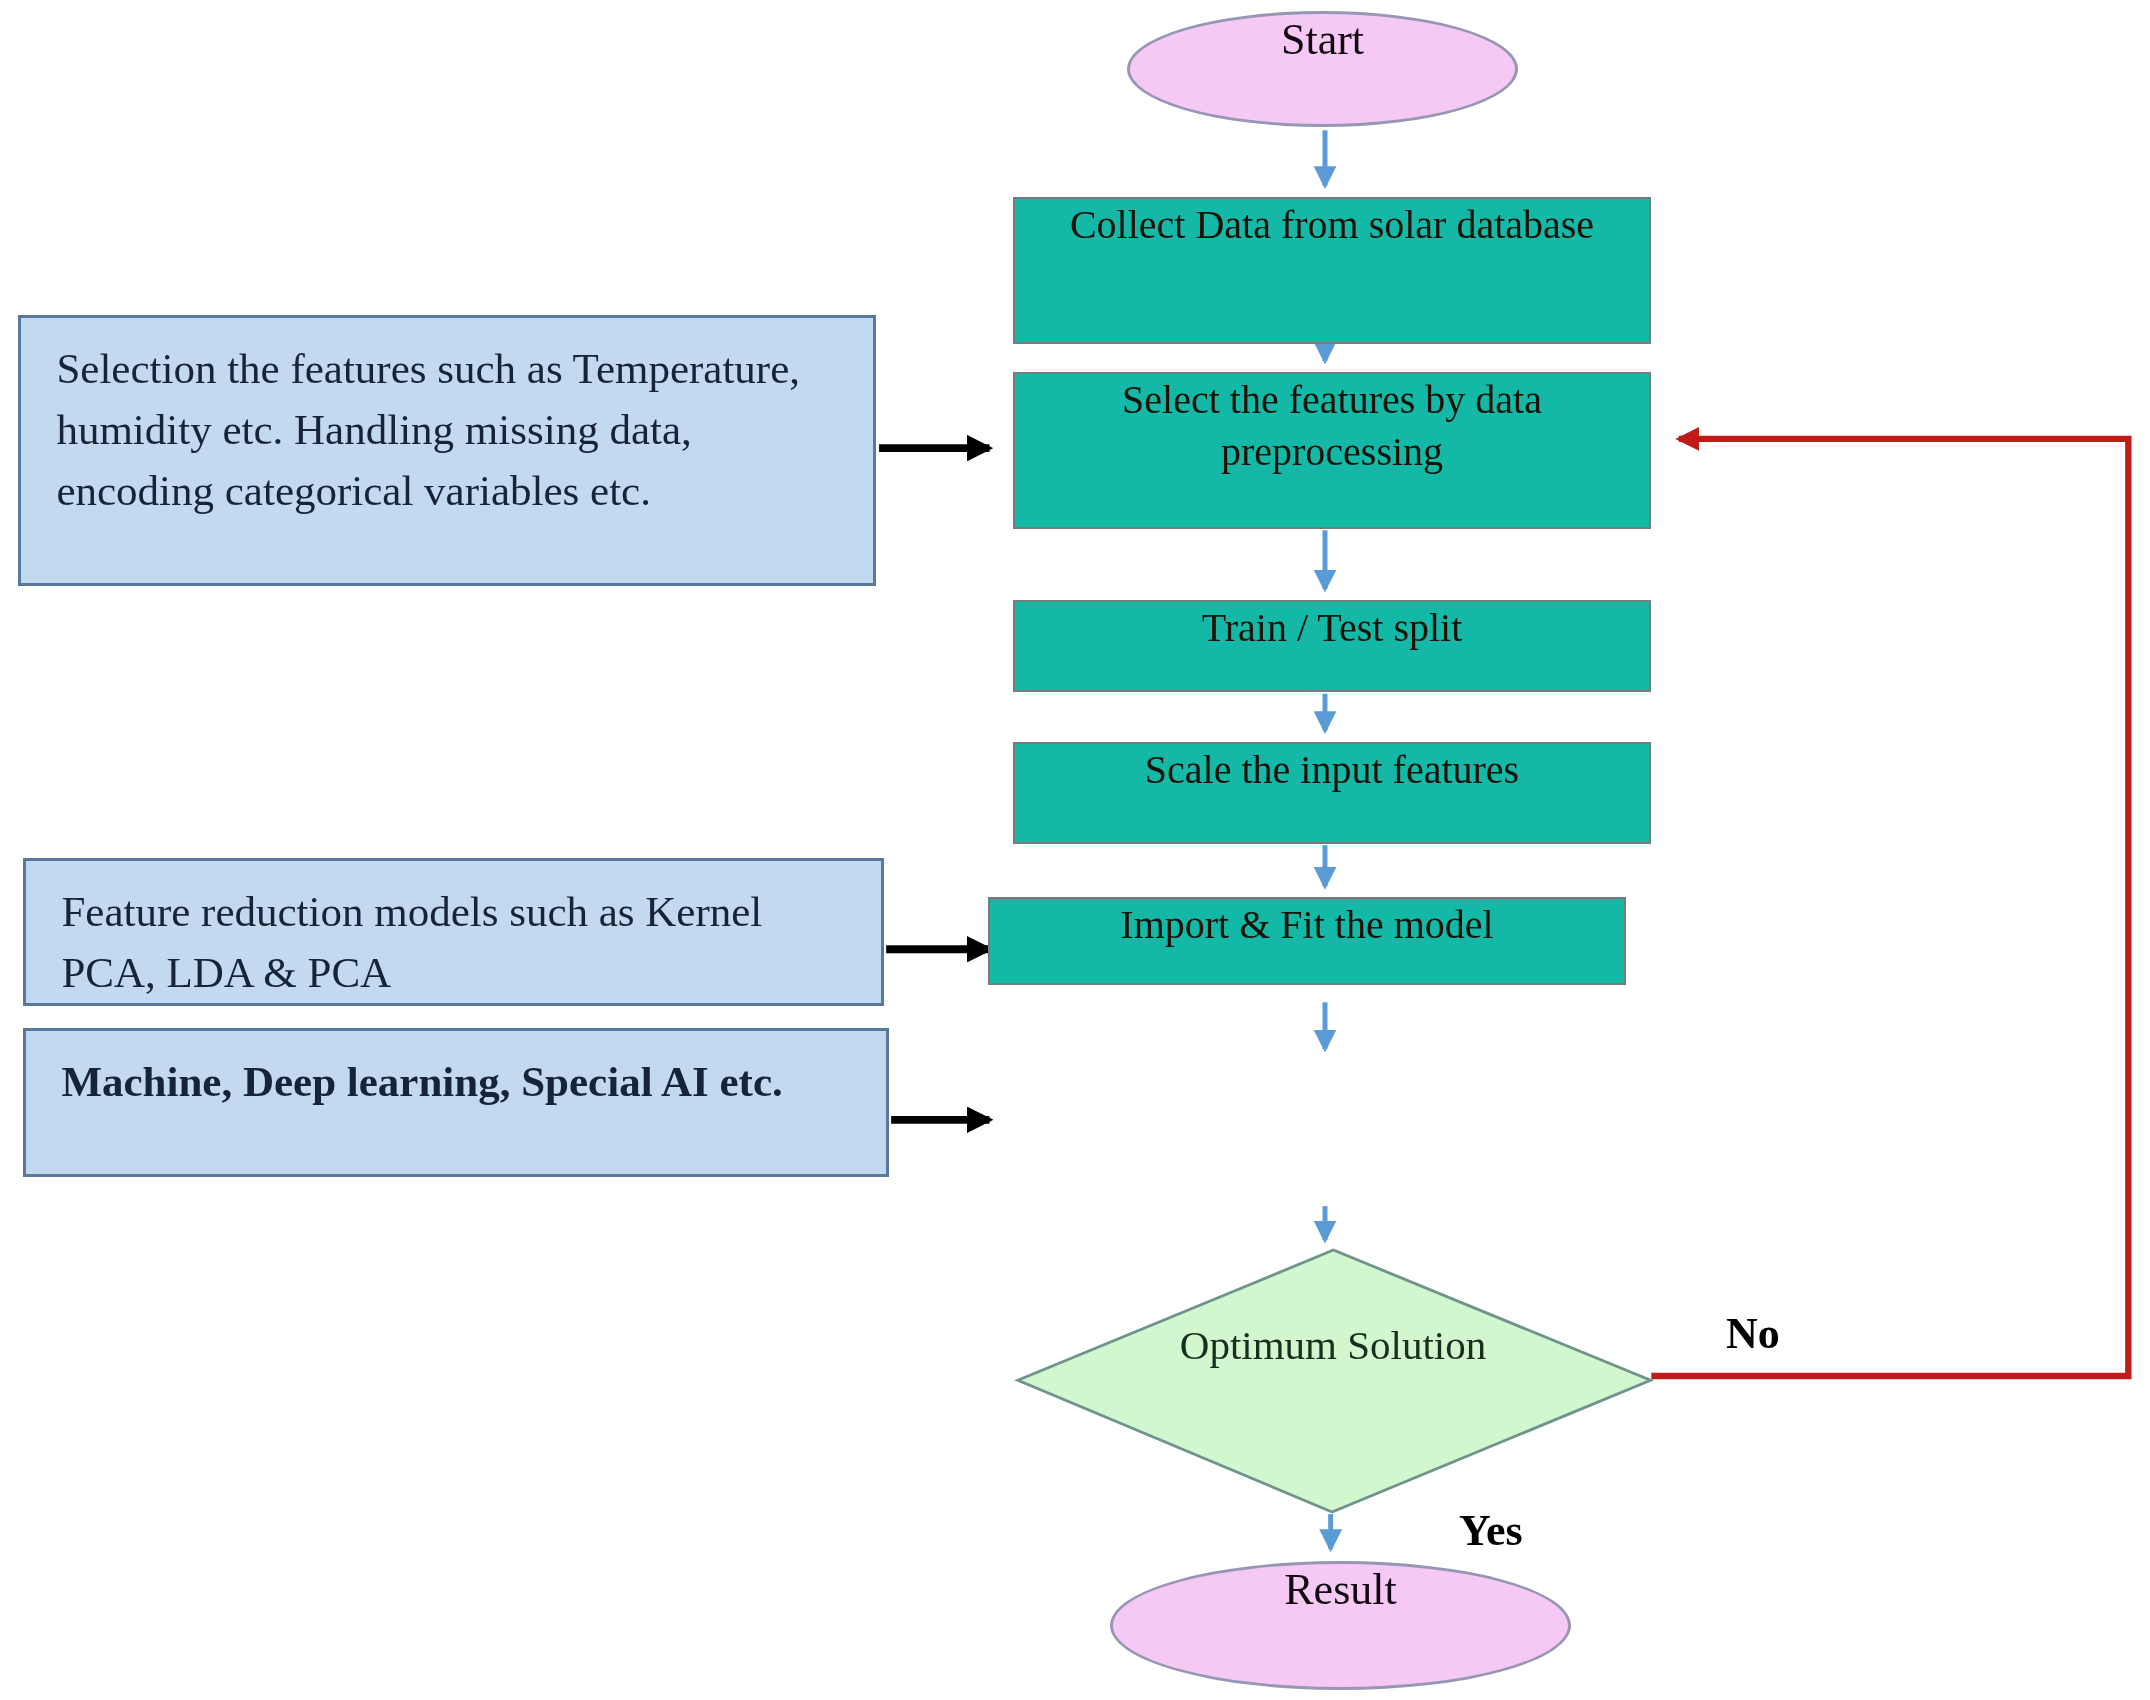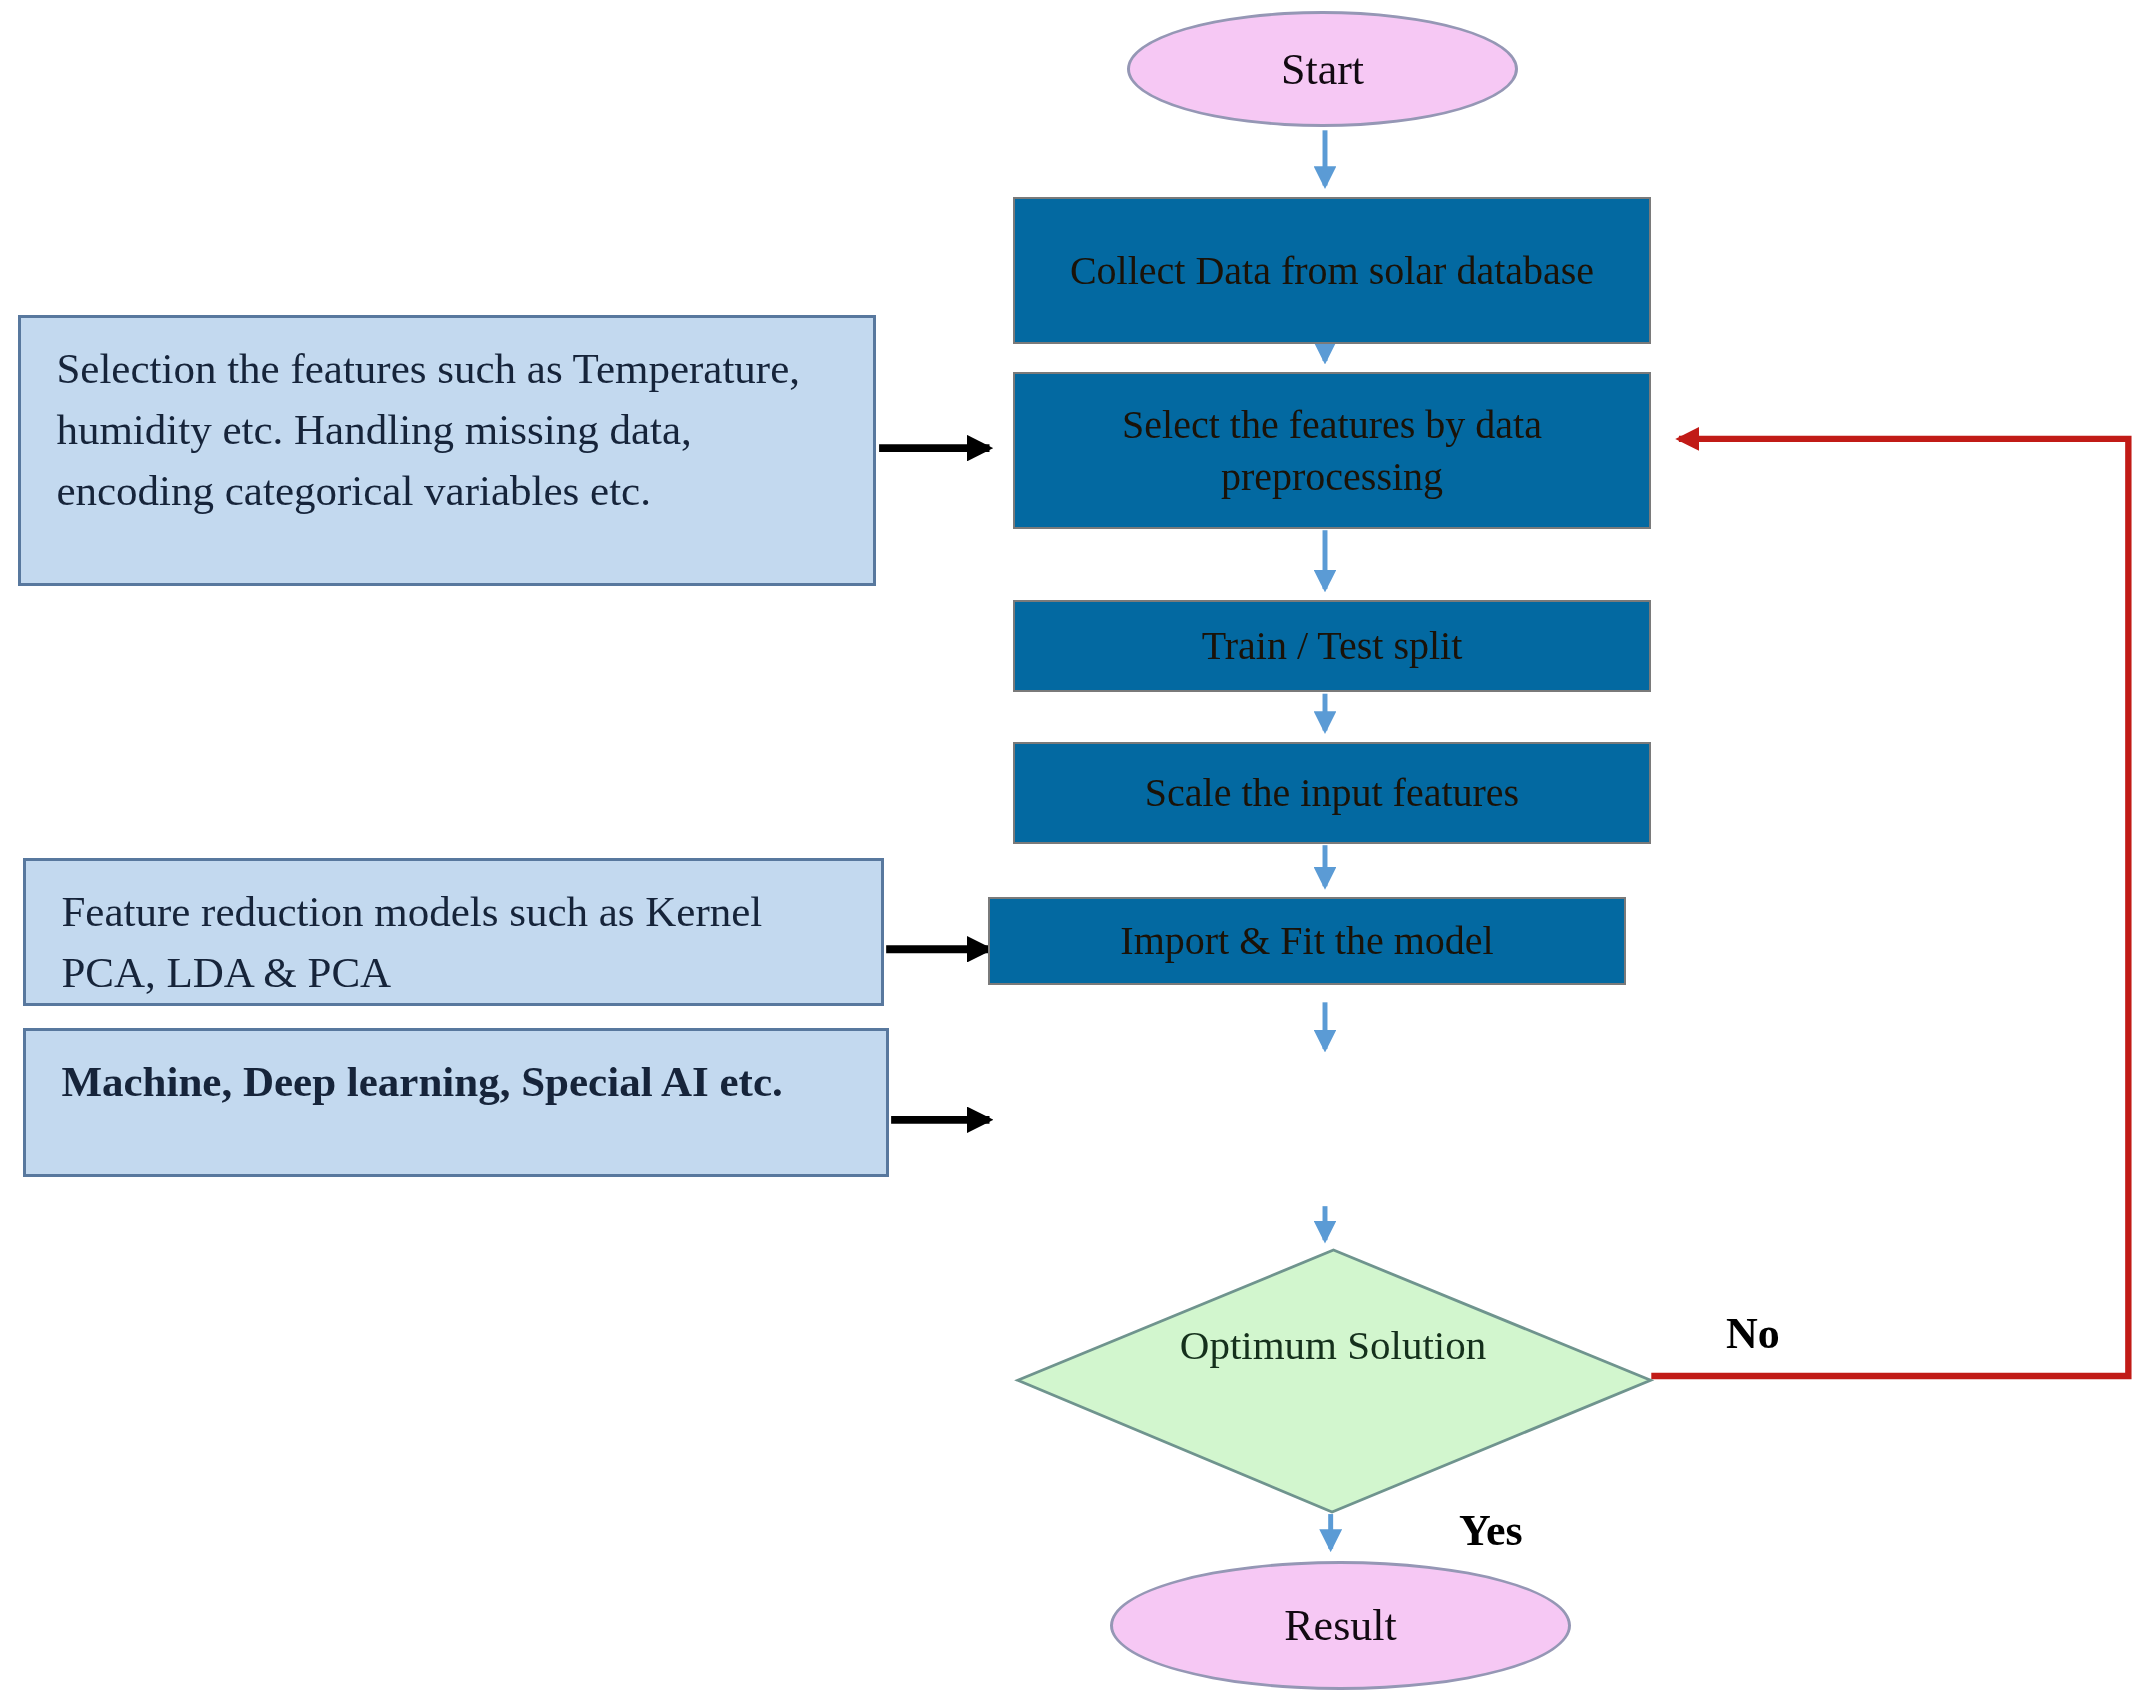--- a/index.html
+++ b/index.html
@@ -19,27 +19,27 @@
     position: absolute;
     left: 0;
     top: 0;
     width: 2151px;
     height: 1701px;
   }
   .node {
     position: absolute;
     box-sizing: border-box;
     display: flex;
-    align-items: center;
+    align-items: flex-start;
     justify-content: center;
     text-align: center;
     color: #1a1208;
   }
   .process {
-    background: #0369a1;
+    background: #14b8a6;
     border: 2.8px solid #7a7a7a;
     font-size: 40px;
     line-height: 1.3;
     padding: 0 28px;
   }
   .terminal {
     background: #F6C8F4;
     border: 3.5px solid #9597B5;
     border-radius: 50%;
     font-size: 44px;

